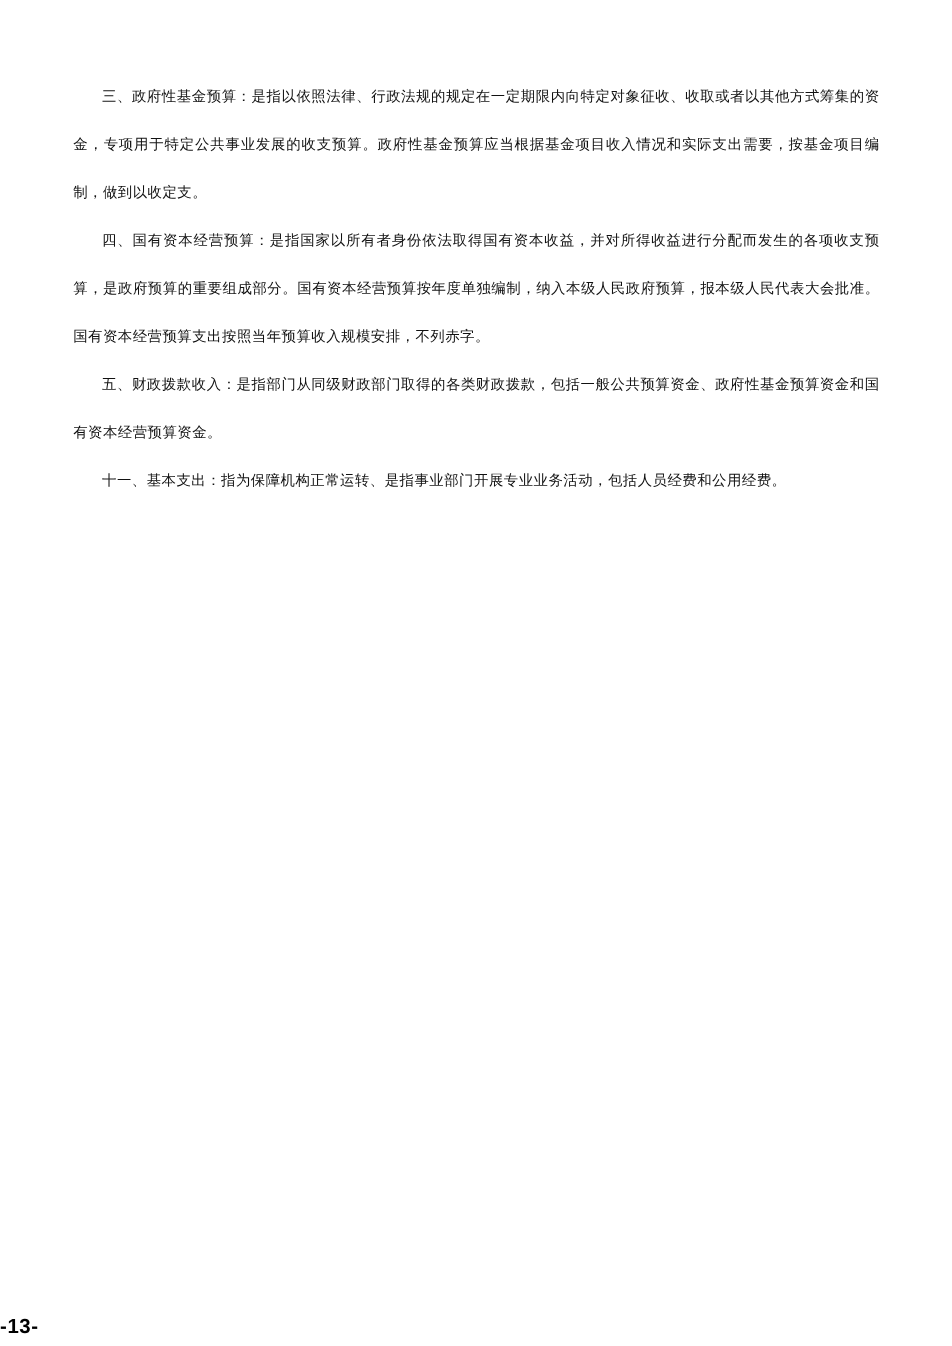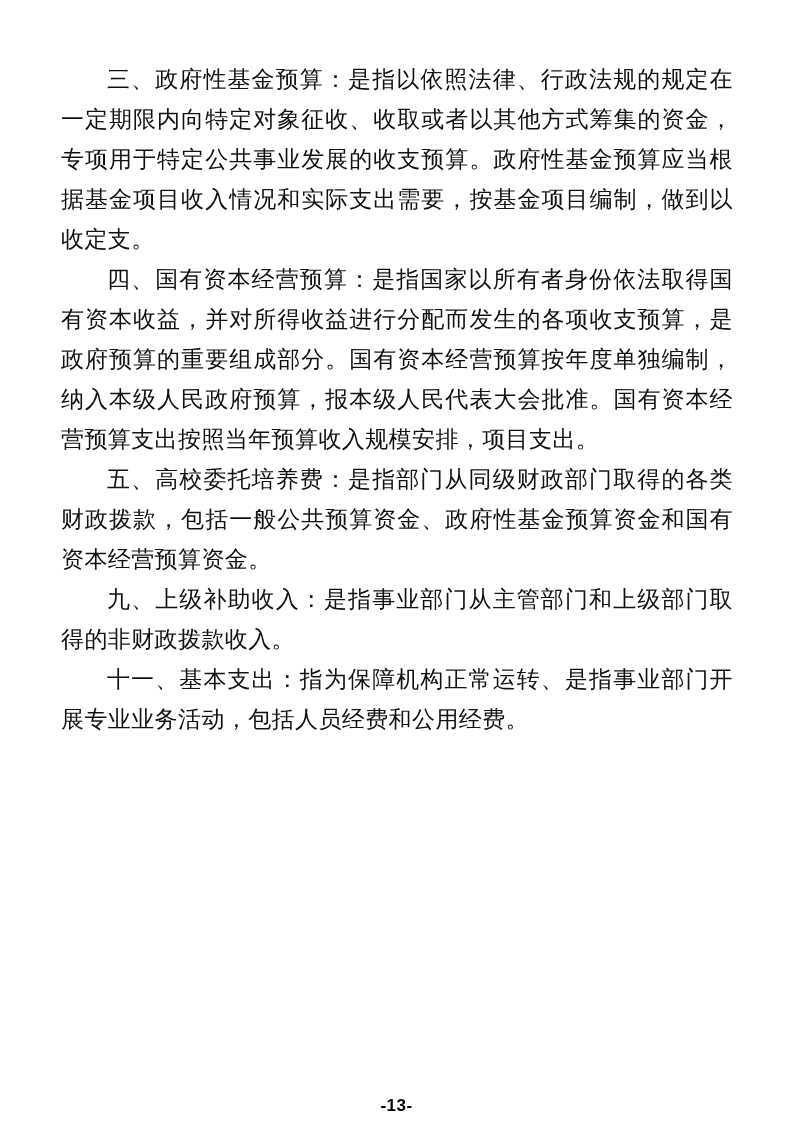--- a/index.html
+++ b/index.html
@@ -16,50 +16,48 @@
     font-family: "Liberation Serif", "DejaVu Serif", serif;
   }
   .content {
     position: absolute;
     top: 60px;
     left: 61px;
     width: 672px;
   }
   .para {
     margin: 0;
-    font-size: 23px;
+    font-size: 12px;
     line-height: 40px;
     color: #111111;
     text-align: justify;
     text-indent: 2em;
     letter-spacing: 0.4px;
     word-break: break-all;
   }
   .footer {
     position: absolute;
     left: 0;
     bottom: 6px;
     width: 100%;
-    text-align: center;
   }
   .page-number {
     font-family: "Liberation Sans", "DejaVu Sans", sans-serif;
     font-weight: bold;
     font-size: 17px;
     color: #000000;
     letter-spacing: 0.5px;
   }
 </style>
 </head>
 <body>
 
 <div class="page">
   <div class="content">
     <p class="para">三、政府性基金预算：是指以依照法律、行政法规的规定在一定期限内向特定对象征收、收取或者以其他方式筹集的资金，专项用于特定公共事业发展的收支预算。政府性基金预算应当根据基金项目收入情况和实际支出需要，按基金项目编制，做到以收定支。</p>
-    <p class="para">四、国有资本经营预算：是指国家以所有者身份依法取得国有资本收益，并对所得收益进行分配而发生的各项收支预算，是政府预算的重要组成部分。国有资本经营预算按年度单独编制，纳入本级人民政府预算，报本级人民代表大会批准。国有资本经营预算支出按照当年预算收入规模安排，项目支出。</p>
-    <p class="para">五、高校委托培养费：是指部门从同级财政部门取得的各类财政拨款，包括一般公共预算资金、政府性基金预算资金和国有资本经营预算资金。</p>
-    <p class="para">九、上级补助收入：是指事业部门从主管部门和上级部门取得的非财政拨款收入。</p>
+    <p class="para">四、国有资本经营预算：是指国家以所有者身份依法取得国有资本收益，并对所得收益进行分配而发生的各项收支预算，是政府预算的重要组成部分。国有资本经营预算按年度单独编制，纳入本级人民政府预算，报本级人民代表大会批准。国有资本经营预算支出按照当年预算收入规模安排，不列赤字。</p>
+    <p class="para">五、财政拨款收入：是指部门从同级财政部门取得的各类财政拨款，包括一般公共预算资金、政府性基金预算资金和国有资本经营预算资金。</p>
     <p class="para">十一、基本支出：指为保障机构正常运转、是指事业部门开展专业业务活动，包括人员经费和公用经费。</p>
   </div>
   <div class="footer">
     <span class="page-number">-13-</span>
   </div>
 </div>
 
 </body></html>

